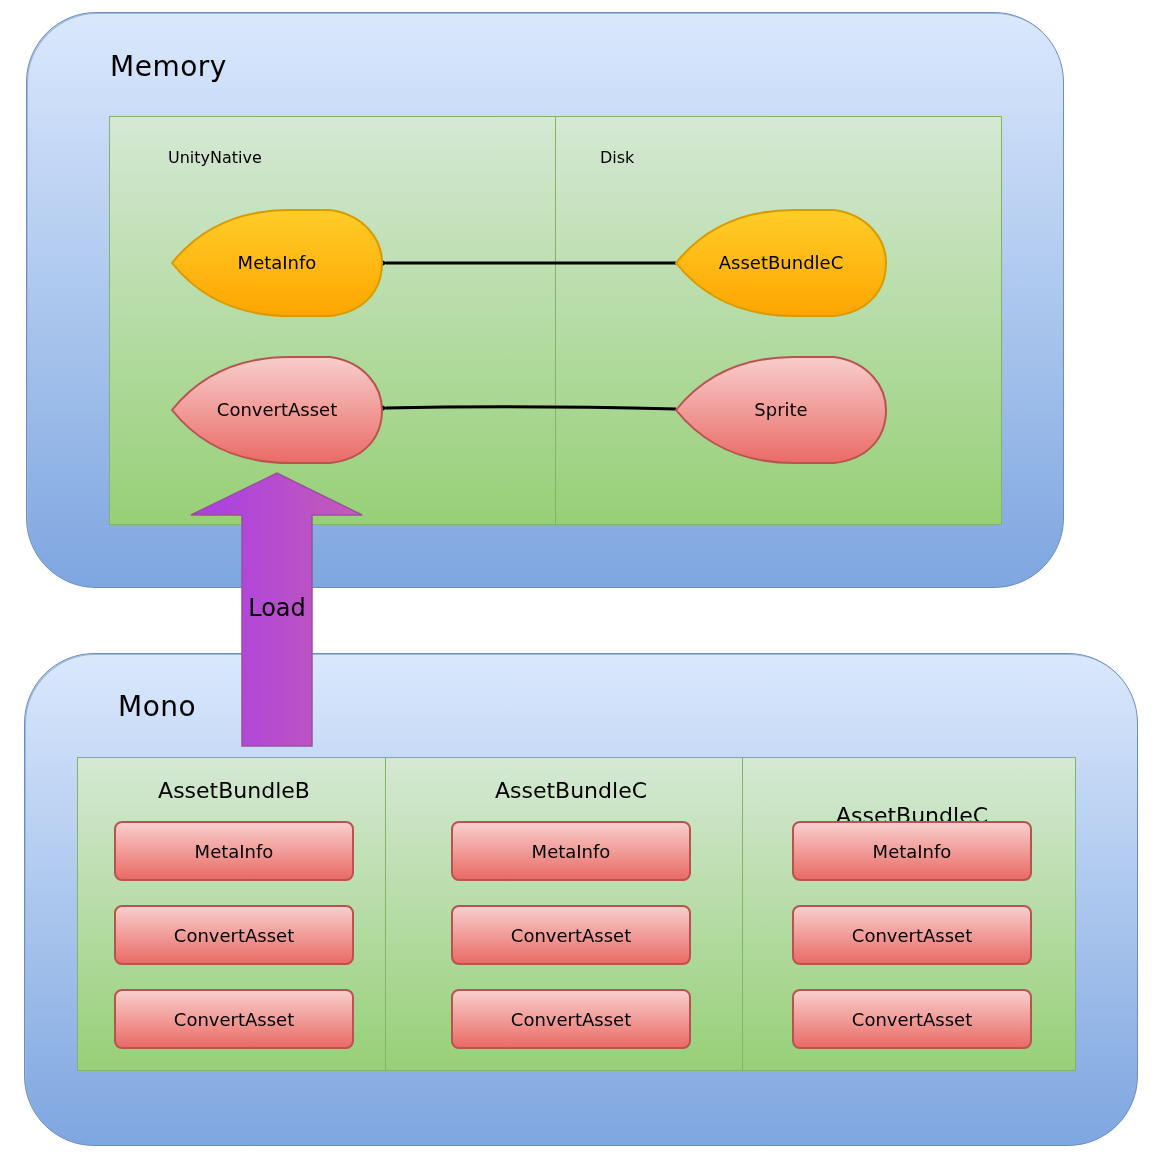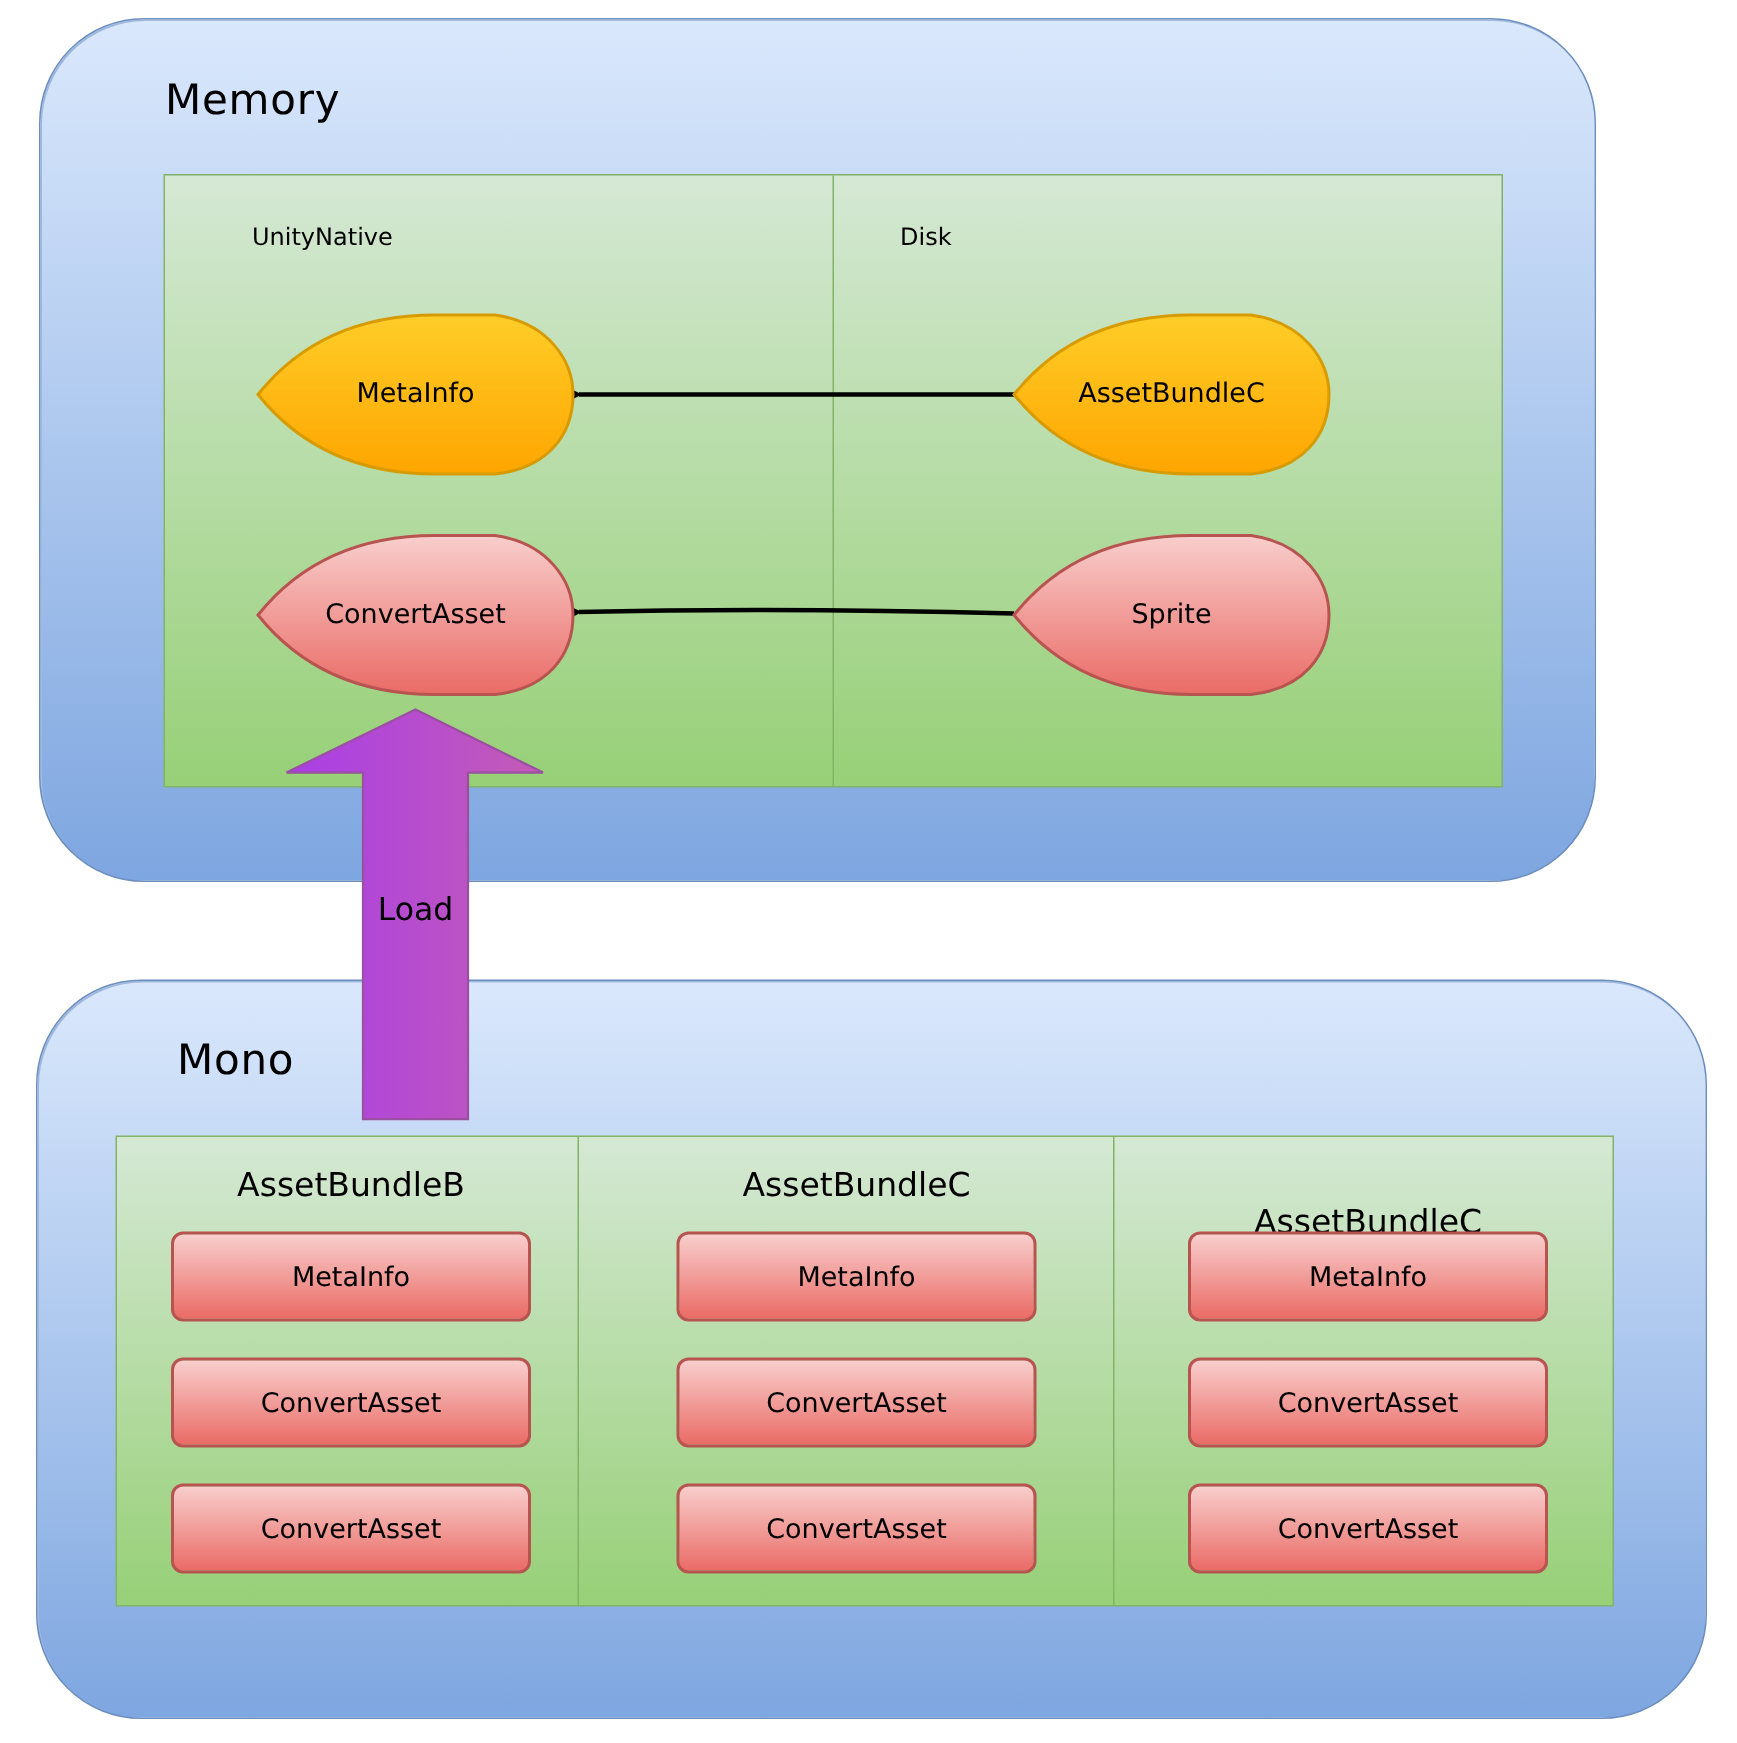--- a/index.html
+++ b/index.html
@@ -96,13 +96,13 @@
 
 <svg style="position:absolute; left:0; top:0;" width="1158" height="1162">
   <path d="M242,746 L242,515 L191,515 L277,473 L362,515 L312,515 L312,746 Z" fill="url(#gPurple2)" stroke="#9b4fa0" stroke-width="1.5"></path>
   <defs>
     <linearGradient id="gPurple2" x1="0" y1="0" x2="1" y2="0">
       <stop offset="0" stop-color="#a93ee6"></stop>
       <stop offset="1" stop-color="#c45cb6"></stop>
     </linearGradient>
   </defs>
 </svg>
-<div style="position:absolute; left:242px; width:70px; top:594px; text-align:center; font-size:21px;">Load</div>
+<div style="position:absolute; left:242px; width:70px; top:594px; text-align:center; font-size:24px;">Load</div>
 
 </body></html>

